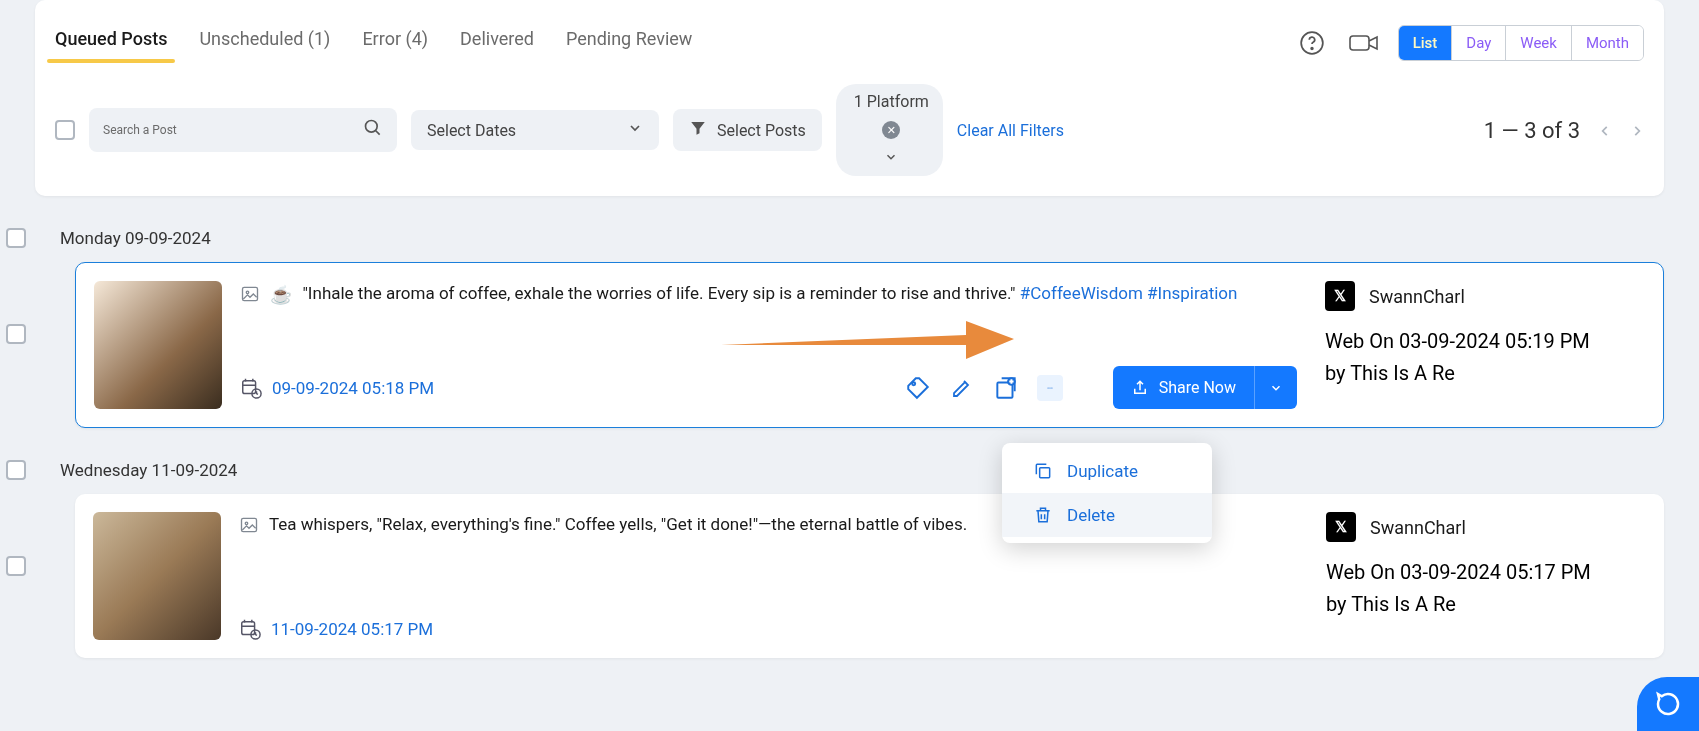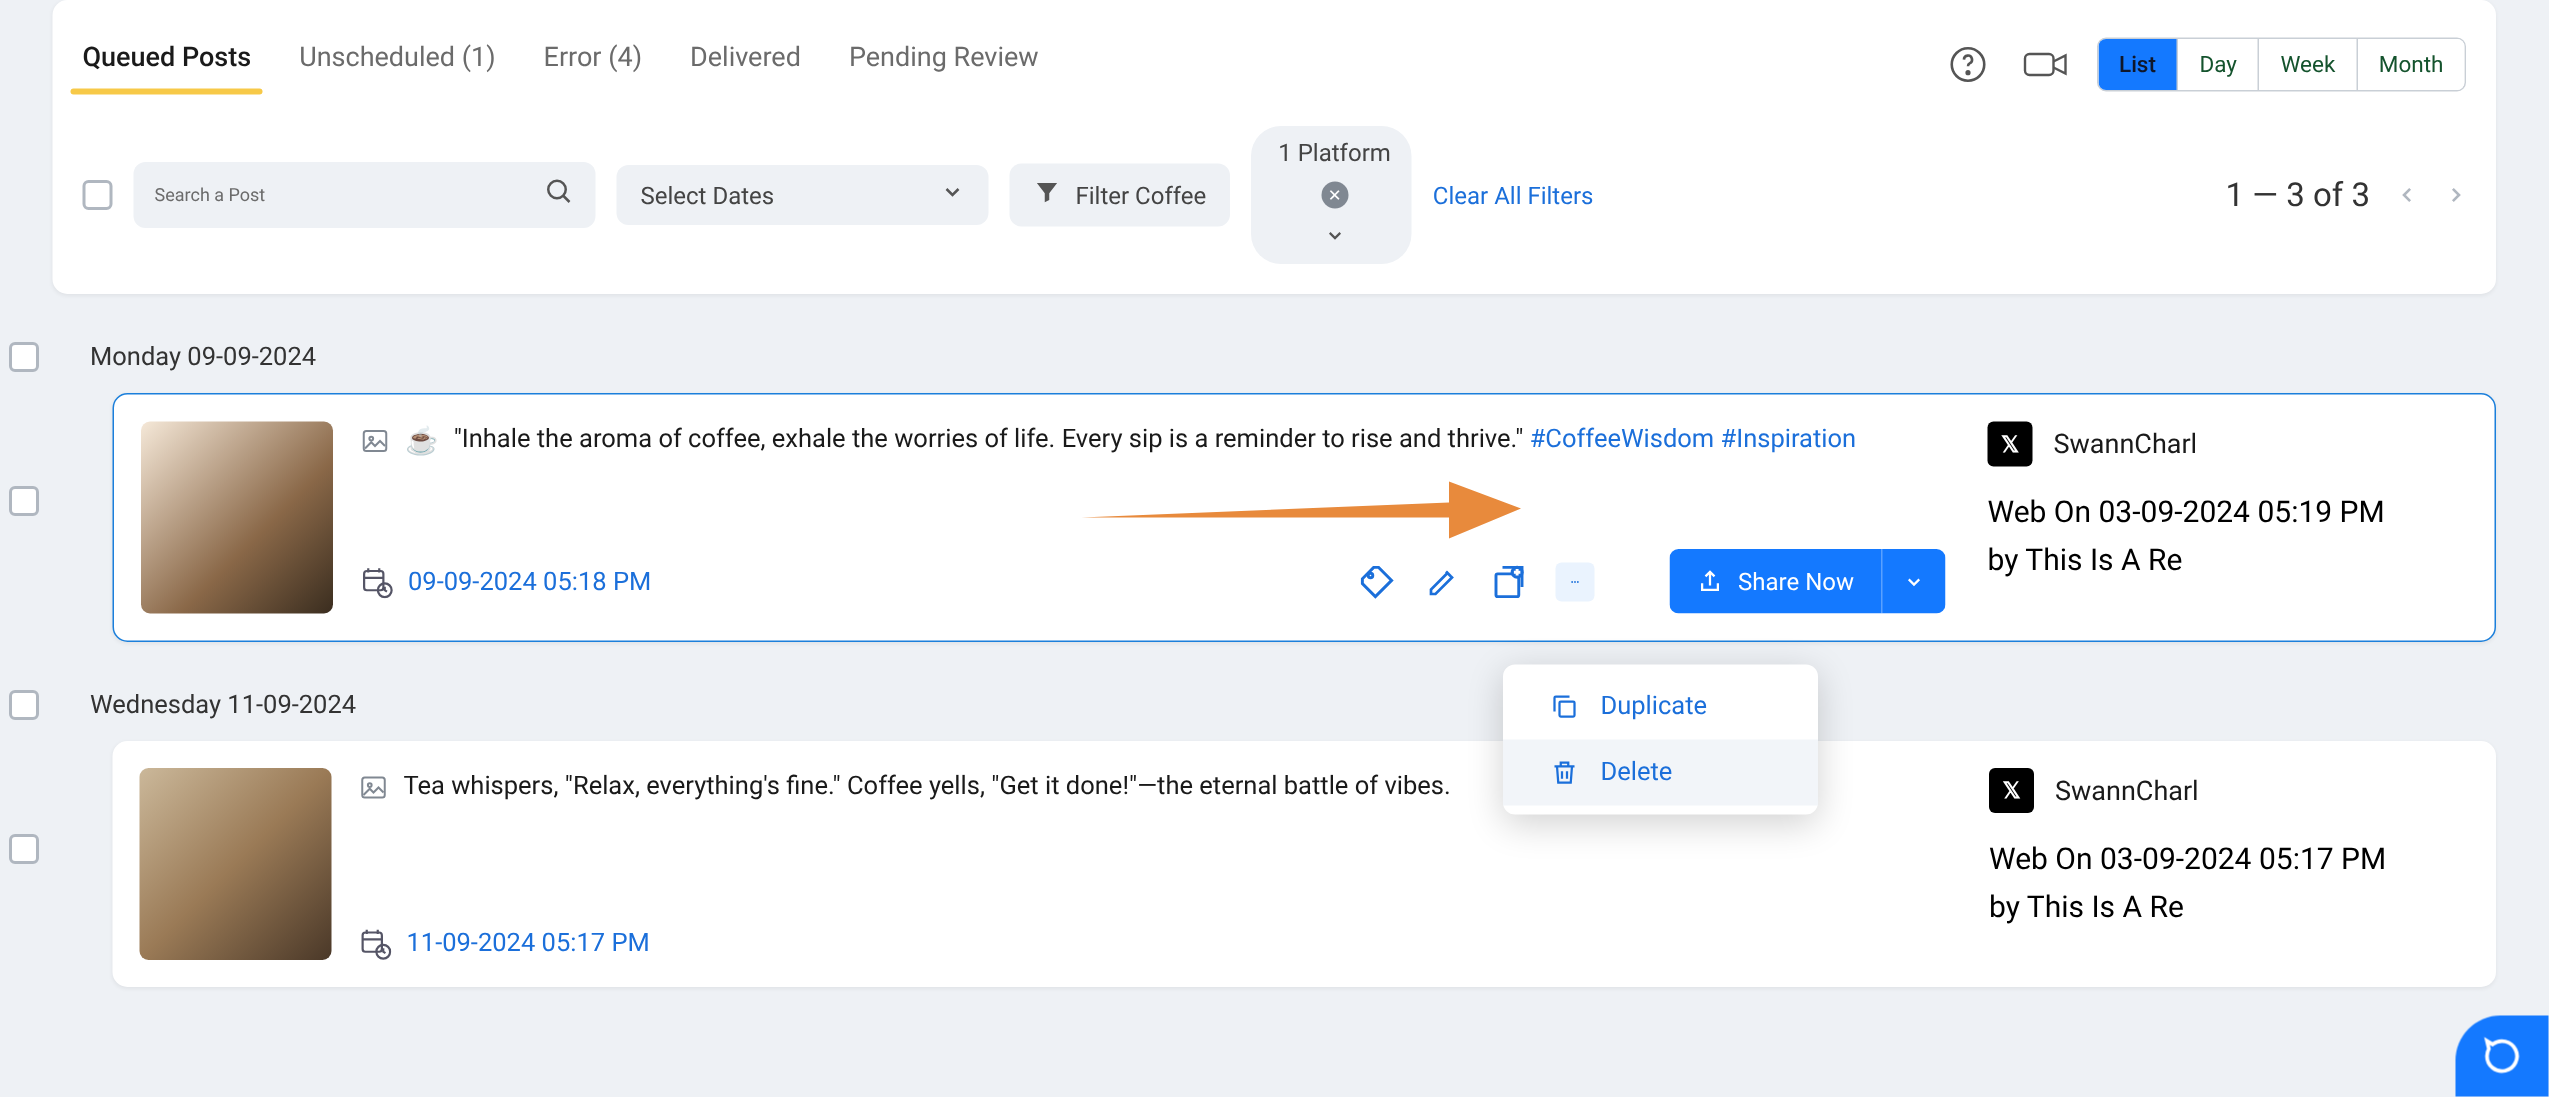--- a/index.html
+++ b/index.html
@@ -6,23 +6,23 @@
 body{background:#eef1f5;padding:0 35px 35px 0;color:#1a1a1a;}
 .header-card{background:#fff;border-radius:10px;margin:0 0 0 35px;padding:0 20px 20px 20px;box-shadow:0 1px 3px rgba(0,0,0,0.06);}
 .tabs-row{display:flex;align-items:center;justify-content:space-between;border-bottom:1px solid transparent;text-align:right;}
 .tabs{display:flex;gap:32px;padding-top:28px;}
 .tab{color:#6b6b6b;font-size:18px;padding:0 0 14px 0;cursor:pointer;position:relative;}
 .tab.active{color:#1a1a1a;font-weight:500;}
 .tab.active::after{content:"";position:absolute;left:-8px;right:-8px;bottom:0;height:4px;background:#f7c948;border-radius:2px;}
 .header-right{display:flex;align-items:center;gap:16px;padding-top:22px;}
 .icon-btn{display:inline-flex;align-items:center;justify-content:center;width:36px;height:36px;color:#555;cursor:pointer;}
 .view-switch{display:flex;border:1px solid #c9cfd6;border-radius:6px;overflow:hidden;}
-.view-opt{padding:8px 14px;font-size:15px;color:#14532d;border-right:1px solid #c9cfd6;cursor:pointer;background:#fff;}
+.view-opt{padding:8px 14px;font-size:15px;color:#8b5cf6;border-right:1px solid #c9cfd6;cursor:pointer;background:#fff;}
 .view-opt:last-child{border-right:none;}
-.view-opt.active{background:#1479ff;color:#0f172a;font-weight:500;}
+.view-opt.active{background:#1479ff;color:#fef9c3;font-weight:500;}
 .filter-row{display:flex;align-items:center;gap:14px;padding-top:20px;}
 .chk{width:20px;height:20px;border:2px solid #b0b7c0;border-radius:4px;background:#fff;cursor:pointer;flex-shrink:0;}
 .search-box{display:flex;align-items:center;background:#eef1f5;border-radius:8px;padding:10px 14px;width:308px;}
 .search-box input{border:none;background:transparent;outline:none;font-size:12px;color:#8b5cf6;flex:1;}
 .search-box input::placeholder{color:#6b6b6b;}
 .sel-box{display:flex;align-items:center;justify-content:space-between;background:#eef1f5;border-radius:8px;padding:10px 16px;width:248px;color:#444;font-size:16px;cursor:pointer;}
 .filter-btn{display:flex;align-items:center;gap:10px;background:#eef1f5;border-radius:8px;padding:10px 16px;color:#444;font-size:16px;cursor:pointer;}
 .plat-chip{display:flex;align-items:center;gap:10px;background:#eef1f5;border-radius:20px;padding:8px 14px 8px 18px;color:#444;font-size:16px;cursor:pointer;flex-direction:column;}
 .plat-chip .xmark{width:18px;height:18px;border-radius:50%;background:#808892;color:#fff;display:inline-flex;align-items:center;justify-content:center;font-size:11px;}
 .clear-link{color:#1b6fda;font-size:16px;cursor:pointer;}
@@ -116,21 +116,21 @@
             <path d="m6 9 6 6 6-6"></path>
           </svg>
       </span>
     </div>
     <div class="filter-btn">
       <span>
         <svg width="18" height="18" viewBox="0 0 24 24" fill="#555">
             <path d="M3 4h18l-7 9v6l-4 2v-8L3 4z"></path>
           </svg>
       </span>
-      <span>Filter Coffee</span>
+      <span>Select Posts</span>
     </div>
     <div class="plat-chip">
       <span>1 Platform</span>
       <span class="xmark">✕</span>
       <span>
         <svg width="14" height="14" viewBox="0 0 24 24" fill="none" stroke="#555" stroke-width="2.5">
             <path d="m6 9 6 6 6-6"></path>
           </svg>
       </span>
     </div>

